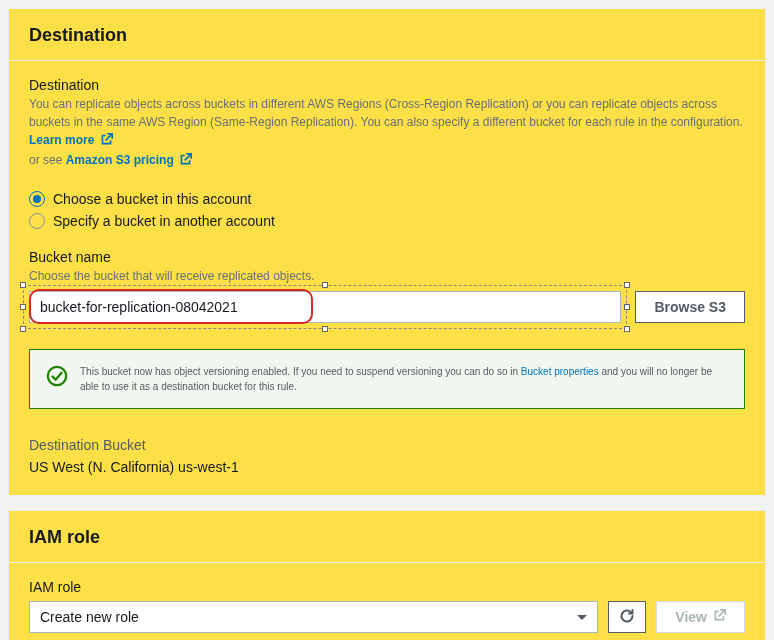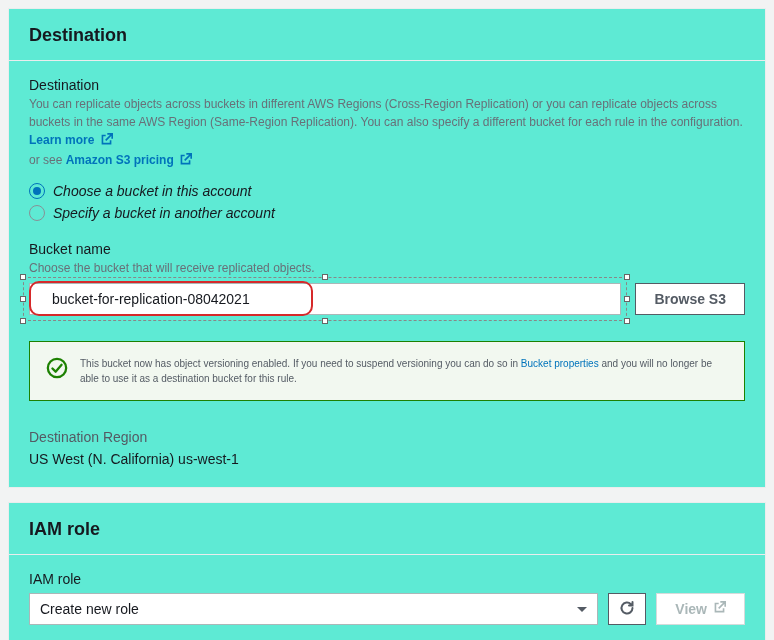--- a/index.html
+++ b/index.html
@@ -5,21 +5,21 @@
   * { box-sizing: border-box; margin: 0; padding: 0; }
   body {
     font-family: "Amazon Ember", "Helvetica Neue", Arial, sans-serif;
     background: #f2f3f3;
     font-size: 14px;
     color: #16191f;
     padding: 0;
     width: 774px;
   }
   .panel {
-    background: #5eead4;
+    background: #fde047;
     border: 1px solid #eaeded;
     margin: 8px 8px 0 8px;
   }
   .panel-header {
     padding: 16px 20px 14px 20px;
     border-bottom: 1px solid #eaeded;
   }
   .panel-header h2 {
     font-size: 18px;
     font-weight: 700;
@@ -42,21 +42,21 @@
     color: #0073bb;
     text-decoration: none;
     cursor: pointer;
   }
   .link-bold { font-weight: 700; }
   .ext-icon {
     display: inline-block;
     vertical-align: -2px;
     margin-left: 2px;
   }
-  .radio-group { margin-top: 12px; font-style: italic; }
+  .radio-group { margin-top: 20px; }
   .radio-row {
     display: flex;
     align-items: center;
     margin-bottom: 6px;
     cursor: pointer;
   }
   .radio {
     width: 16px; height: 16px;
     border: 1px solid #879196;
     border-radius: 50%;
@@ -78,21 +78,21 @@
   .section-gap { margin-top: 20px; }
   .input-row {
     display: flex;
     gap: 14px;
     margin-top: 6px;
     align-items: stretch;
   }
   .text-input {
     flex: 1;
     border: 1px solid #aab7b8;
-    padding: 6px 22px;
+    padding: 6px 10px;
     font-size: 14px;
     color: #16191f;
     height: 32px;
     background: #fff;
   }
   .highlight-wrap {
     position: relative;
     flex: 1;
     display: flex;
   }
@@ -272,21 +272,21 @@
         </svg>
       </span>
       <div>
         <div class="alert-text">
           <span>This bucket now has object versioning enabled. If you need to suspend versioning you can do so in </span><a class="link"><span>Bucket properties</span></a><span> and you will no longer be able to use it as a destination bucket for this rule.</span>
         </div>
       </div>
     </div>
 
     <div style="margin-top:28px">
-      <div class="kv-label">Destination Region</div>
+      <div class="kv-label">Destination Bucket</div>
       <div class="kv-value">US West (N. California) us-west-1</div>
     </div>
 
   </div>
 </div>
 
 <div class="panel" style="margin-top:14px; margin-bottom:8px;">
   <div class="panel-header">
     <h2>IAM role</h2>
   </div>

